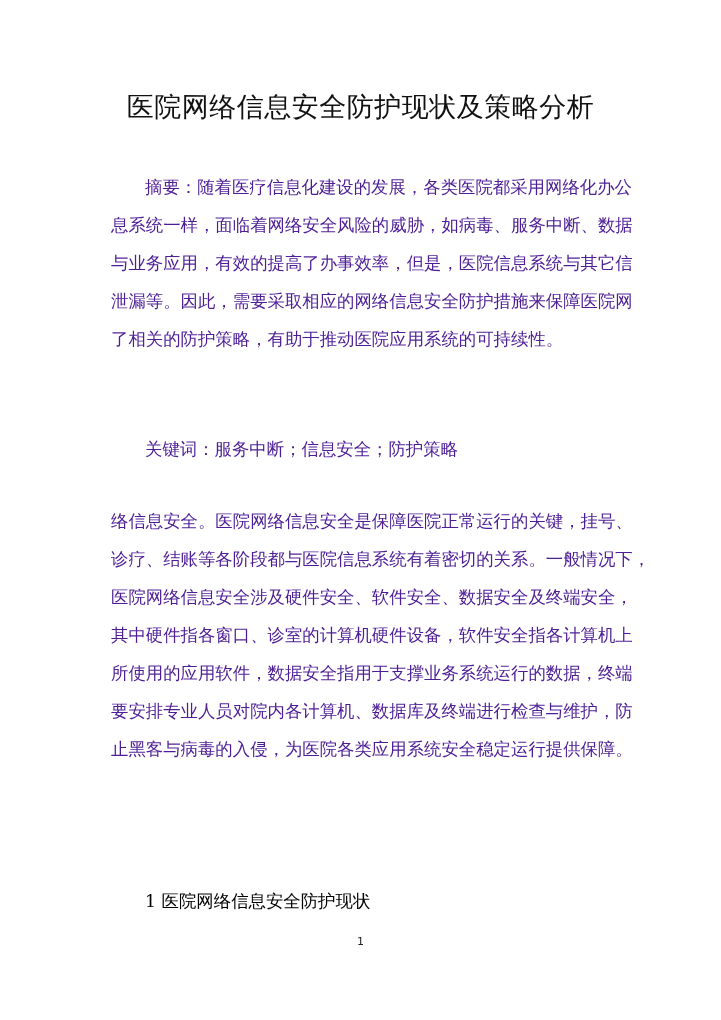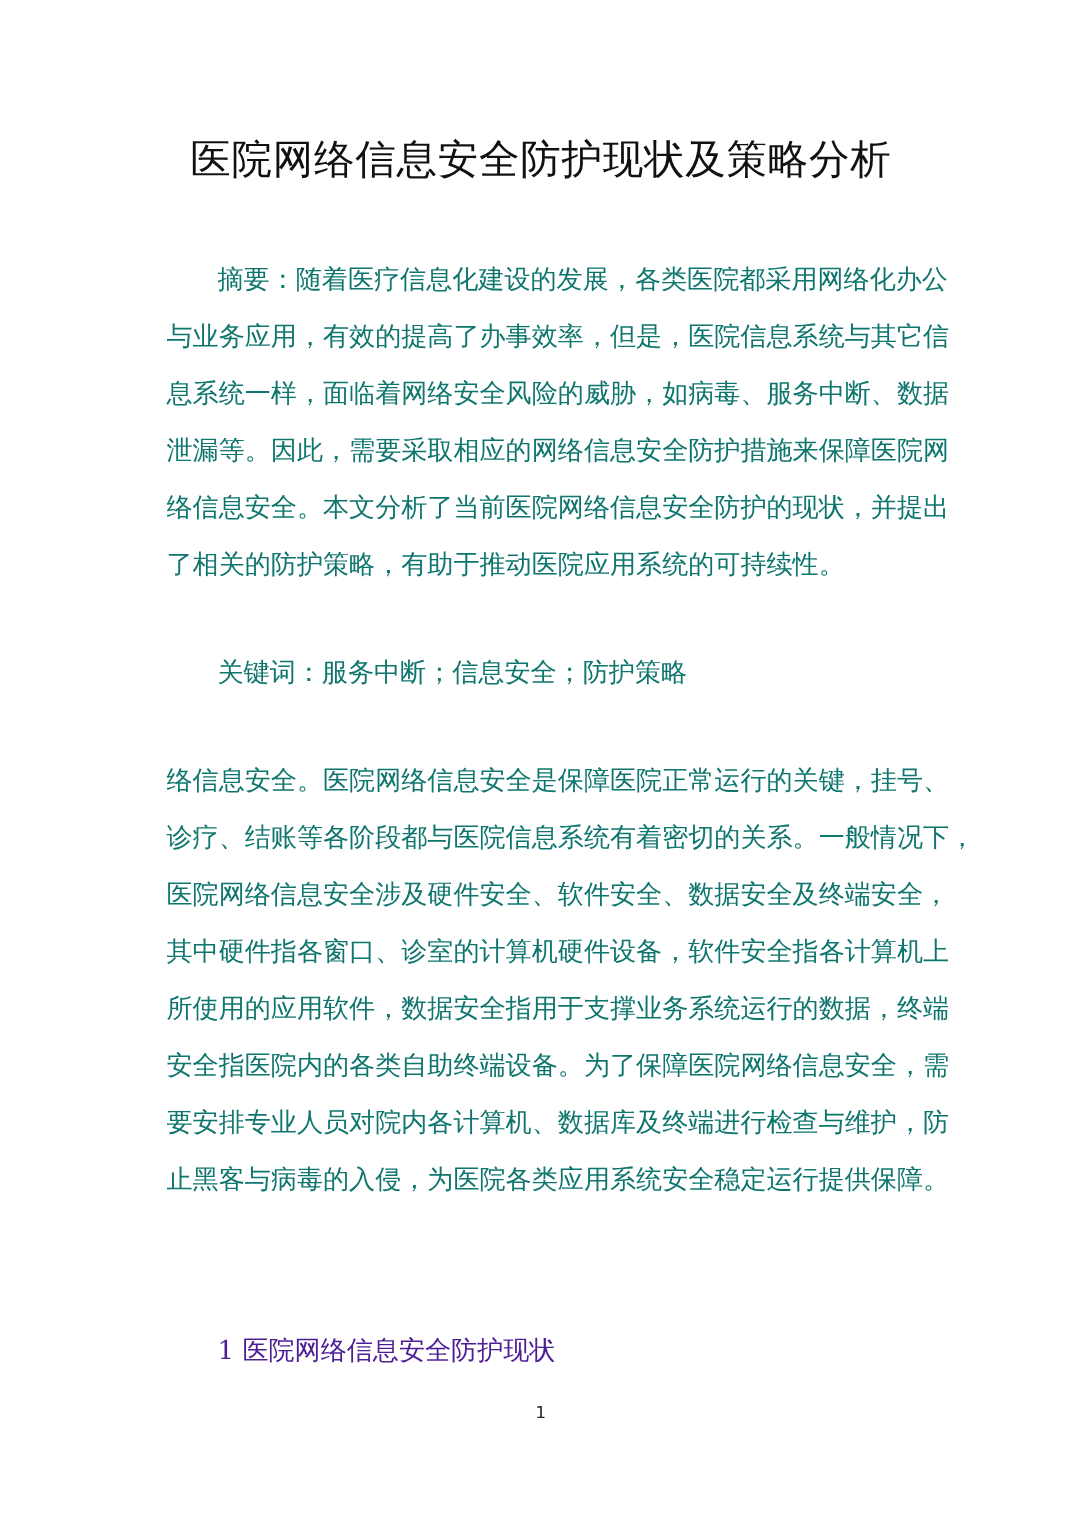--- a/index.html
+++ b/index.html
@@ -34,21 +34,21 @@
     color: #111;
     margin: 0;
     font-weight: normal;
   }
   .block {
     position: absolute;
     left: 111px;
     width: 500px;
     font-size: 17.4px;
     line-height: 38px;
-    color: #0f766e;
+    color: #4c1d95;
     margin: 0;
   }
   .line {
     display: block;
     white-space: nowrap;
     text-align: justify;
     text-align-last: justify;
     height: 38px;
   }
   .line.last {
@@ -61,21 +61,21 @@
   .keywords { top: 430px; }
   .body-para { top: 502px; }
   .section-heading {
     position: absolute;
     left: 145px;
     top: 882px;
     font-size: 17.4px;
     line-height: 38px;
     margin: 0;
     font-weight: normal;
-    color: #4c1d95;
+    color: #000000;
   }
   .page-number {
     position: absolute;
     left: 0;
     width: 721px;
     top: 934px;
     text-align: center;
     font-family: "DejaVu Sans", "Liberation Sans", sans-serif;
     font-size: 11px;
     line-height: 16px;
@@ -84,38 +84,36 @@
 </style>
 </head>
 <body>
 
 <div class="page">
 
   <h1 class="title">医院网络信息安全防护现状及策略分析</h1>
 
   <div class="block abstract">
     <span class="line indent">摘要：随着医疗信息化建设的发展，各类医院都采用网络化办公</span>
+    <span class="line">息系统一样，面临着网络安全风险的威胁，如病毒、服务中断、数据</span>
     <span class="line">与业务应用，有效的提高了办事效率，但是，医院信息系统与其它信</span>
-    <span class="line">息系统一样，面临着网络安全风险的威胁，如病毒、服务中断、数据</span>
     <span class="line">泄漏等。因此，需要采取相应的网络信息安全防护措施来保障医院网</span>
-    <span class="line">络信息安全。本文分析了当前医院网络信息安全防护的现状，并提出</span>
     <span class="line last">了相关的防护策略，有助于推动医院应用系统的可持续性。</span>
   </div>
 
   <div class="block keywords">
     <span class="line last indent">关键词：服务中断；信息安全；防护策略</span>
   </div>
 
   <div class="block body-para">
     <span class="line">络信息安全。医院网络信息安全是保障医院正常运行的关键，挂号、</span>
     <span class="line">诊疗、结账等各阶段都与医院信息系统有着密切的关系。一般情况下，</span>
     <span class="line">医院网络信息安全涉及硬件安全、软件安全、数据安全及终端安全，</span>
     <span class="line">其中硬件指各窗口、诊室的计算机硬件设备，软件安全指各计算机上</span>
     <span class="line">所使用的应用软件，数据安全指用于支撑业务系统运行的数据，终端</span>
-    <span class="line">安全指医院内的各类自助终端设备。为了保障医院网络信息安全，需</span>
     <span class="line">要安排专业人员对院内各计算机、数据库及终端进行检查与维护，防</span>
     <span class="line">止黑客与病毒的入侵，为医院各类应用系统安全稳定运行提供保障。</span>
   </div>
 
   <h2 class="section-heading">1 医院网络信息安全防护现状</h2>
 
   <div class="page-number">1</div>
 
 </div>
 

